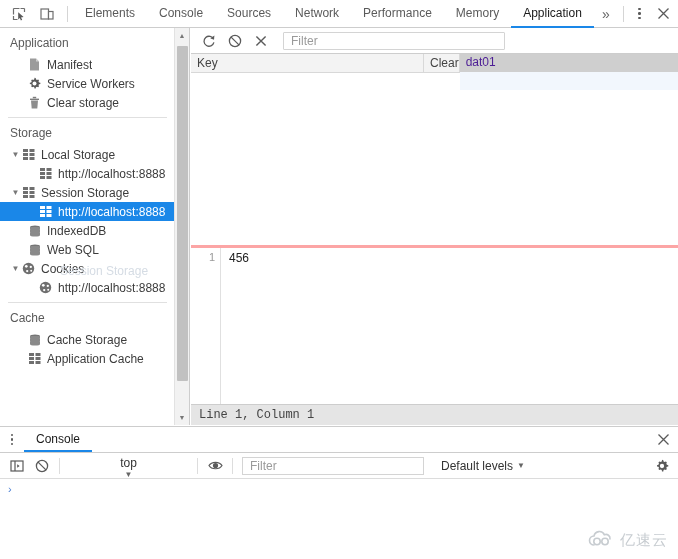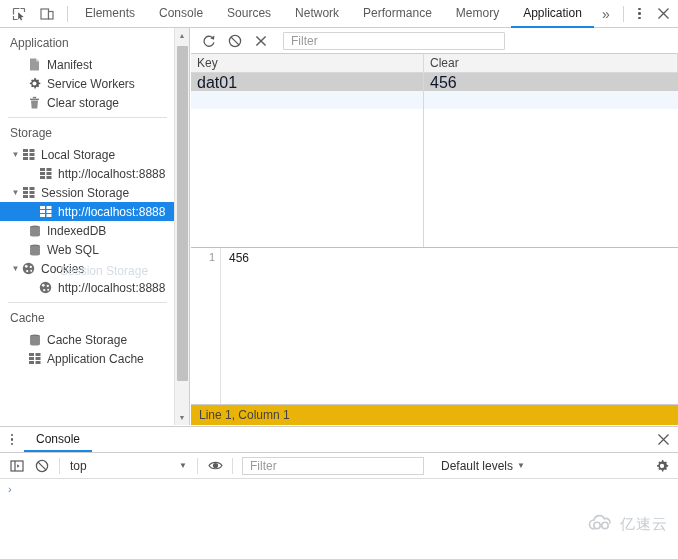--- a/index.html
+++ b/index.html
@@ -106,53 +106,53 @@
     border:1px solid #d4d4d4; border-radius:1px;
     display:flex; align-items:center; padding:0 5px;
   }
   .filter-box input {
     border:0; outline:0; width:100%; font-size:12px; color:#333;
     font-family:"Liberation Sans", sans-serif; background:transparent;
   }
   .filter-box input::placeholder { color:#9a9a9a; }
 
   
-  .grid { flex:0 0 194px; display:flex; flex-direction:column; overflow:hidden;
-          border-bottom:1px solid #fca5a5;justify-content:flex-end; }
+  .grid { flex:0 0 194px; display:flex; flex-direction:row; overflow:hidden;
+          border-bottom:3px solid #fca5a5;justify-content:flex-end; }
   .grid-head { display:flex; height:19px; background:#f3f3f3;
                border-bottom:1px solid #d8d8d8; }
   .gh {
     font-size:12px; color:#444; padding:2px 0 0 6px;
     border-right:1px solid #d8d8d8; overflow:hidden; white-space:nowrap;
     cursor:pointer;
   }
   .gh.c1 { width:233px; min-width:233px; }
   .gh.c2 { flex:1; }
   .grid-body { flex:1; overflow:hidden; background:#fff; }
-  .grow { display:flex; height:18px; font-size:16px; color:#0f172a; }
+  .grow { display:flex; height:18px; font-size:12px; color:#4c1d95; }
   .grow.sel { background:#cfcfcf; }
   .grow.alt { background:#f2f7fd; }
   .gc { padding:1px 0 0 6px; border-right:1px solid #d8d8d8;
         overflow:hidden; white-space:nowrap; }
   .gc.c1 { width:233px; min-width:233px; }
   .gc.c2 { flex:1; border-right:0; }
 
   
   .preview { flex:1; display:flex; flex-direction:column; overflow:hidden; background:#fff; }
   .pv-body { flex:1; display:flex; font-family:"Liberation Mono", monospace;
              font-size:12px; overflow:hidden; }
   .pv-gutter { width:30px; min-width:30px; text-align:right; padding:3px 5px 0 0;
                color:#999; background:#fff; border-right:1px solid #e0e0e0;
                font-family:"Liberation Sans", sans-serif; font-size:11px; }
   .pv-code { padding:3px 0 0 8px; color:#222; flex:1;
              font-family:"Liberation Sans", sans-serif; font-size:12px; }
   .pv-status {
     height:21px; min-height:21px; border-top:1px solid #cdcdcd;
-    background:#eab308; display:flex; align-items:center;
-    padding-left:8px; font-size:12px; color:#444;
+    background:#e5e5e5; display:flex; align-items:center;
+    padding-left:8px; font-size:12px; color:#444;font-family:Liberation Mono, monospace;
   }
 
   
   .drawer {
     position:absolute; left:0; right:0; top:426px; bottom:0;
     background:#fff; border-top:1px solid #cdcdcd;
     display:flex; flex-direction:column;
   }
   .dw-tabs {
     height:26px; min-height:26px; display:flex; align-items:stretch;
@@ -173,20 +173,21 @@
     height:26px; min-height:26px; display:flex; align-items:center;
     border-bottom:1px solid #dcdcdc; background:#fff; padding-left:5px; gap:1px;
   }
   .cs-btn { width:24px; height:22px; display:flex; align-items:center;
             justify-content:center; cursor:pointer; border-radius:2px; }
   .cs-sep { width:1px; height:16px; background:#ddd; margin:0 4px; }
   .ctx-select {
     display:flex; align-items:center; justify-content:space-between;
     width:127px; height:20px; padding:0 5px; font-size:12px; color:#333;
     cursor:pointer;
+    flex-direction:column;
   }
   .ctx-select .caret { font-size:8px; color:#666; }
   .cs-filter {
     margin-left:4px; width:182px; height:18px; background:#fff;
     border:1px solid #d4d4d4; display:flex; align-items:center; padding:0 5px;
   }
   .cs-filter input {
     border:0; outline:0; width:100%; font-size:12px; color:#333;
     font-family:"Liberation Sans", sans-serif; background:transparent;
   }
@@ -198,21 +199,21 @@
   .levels .caret { font-size:8px; color:#666; }
   .cs-right { margin-left:auto; display:flex; align-items:center; padding-right:4px; }
 
   .cs-body { flex:1; overflow:hidden; background:#fff; position:relative; }
   .cs-prompt { display:flex; align-items:center; height:19px; padding-left:8px; }
   .cs-prompt .chev { color:#4a7fd4; font-size:11px; }
   .cs-input { flex:1; height:19px; }
 
   
   .watermark {
-    position:absolute; right:10px; bottom:24px;
+    position:absolute; right:10px; bottom:8px;
     display:flex; align-items:center; gap:4px;
     opacity:.55; pointer-events:none; user-select:none;
   }
   .wm-text { font-size:15px; color:#9aa3ab; letter-spacing:1px; }
 </style>
 </head>
 <body>
 
 <div id="root">
 

